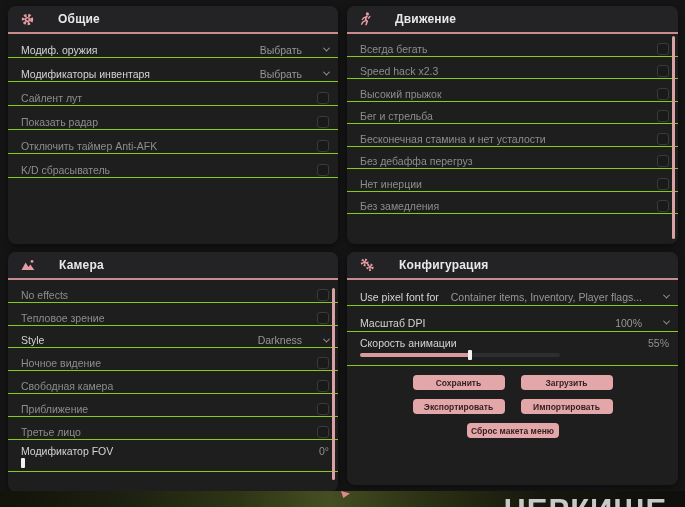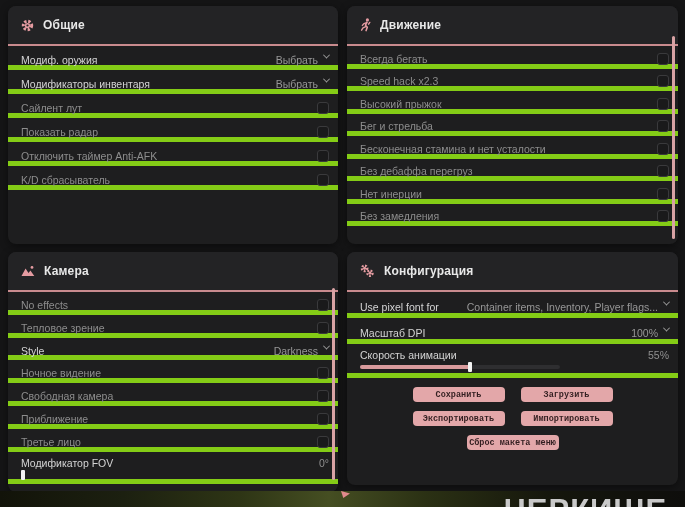--- a/index.html
+++ b/index.html
@@ -1,51 +1,51 @@
 <!DOCTYPE html>
 <html><head>
 <meta charset="utf-8">
 <style>
   *{margin:0;padding:0;box-sizing:border-box}
   html,body{width:685px;height:507px;overflow:hidden}
   body{position:relative;background:#151516;font-family:"Liberation Sans",sans-serif}
   .panel{position:absolute;background:#1e1e1f;border-radius:8px;overflow:hidden;
          box-shadow:0 2px 8px rgba(0,0,0,.45)}
-  .phead{height:40px;display:flex;align-items:center;gap:9px;padding:0 13px;
+  .phead{height:28px;display:flex;align-items:center;gap:24px;padding:0 13px;
          background:#232325;border-bottom:2px solid #c98b8e}
   .ptitle{color:#e8e8e8;font-size:12px;font-weight:bold;letter-spacing:.2px}
   .picon{display:flex;align-items:center}
   .rows{width:100%}
   .row{display:flex;flex-direction:column;justify-content:center;
-       padding:8px 9px 0 13px;border-bottom:5px solid #84cc16;width:100%}
+       padding:8px 9px 0 13px;border-bottom:1px solid #84cc16;width:100%}
   .line{display:flex;align-items:center;justify-content:space-between;width:100%}
   .lab{color:#8d8d8d;font-size:10.5px;white-space:nowrap}
   .row.bright .lab{color:#d4d4d4}
-  .dd{display:flex;align-items:flex-start;gap:6px;cursor:pointer}
+  .dd{display:flex;align-items:center;gap:22px;cursor:pointer}
   .ddv{color:#979797;font-size:10.5px;white-space:nowrap}
   .chev{width:5px;height:5px;border-right:1.4px solid #9d9d9d;border-bottom:1.4px solid #9d9d9d;
         transform:rotate(45deg) translate(-1px,-1px)}
   .cb{width:12px;height:12px;border:1px solid #3a3a3c;border-radius:3px;background:#1a1a1b;
       flex:0 0 12px;cursor:pointer}
   .val{color:#909090;font-size:10.5px}
   .row.slider{justify-content:flex-start;padding-top:5px}
   .track{position:relative;height:4px;background:#2e2e30;border-radius:2px;margin-top:4px}
   .track.ghost{background:transparent}
   .fill{height:100%;background:#d89a9c;border-radius:2px}
   .handle{position:absolute;top:-3px;width:4px;height:10px;background:#f2f2f2;border-radius:1px}
   .p-general .row{height:24px}
   .p-movement .row{height:22.5px}
   .p-camera .row{height:22.8px}
   .p-camera .row.slider{height:32px}
   .p-config .row{height:26px}
   .p-config .row.slider{height:34px}
   .btns{display:flex;flex-direction:column;gap:9px;margin-top:9px}
   .btnrow{display:flex;justify-content:center;gap:16px}
   .pbtn{background:#e3a7a9;border:none;border-radius:4px;color:#331f21;font-weight:bold;
-        font-size:8.5px;height:15px;width:92px;font-family:Liberation Mono, monospace;cursor:pointer;
+        font-size:8.5px;height:15px;width:92px;font-family:Liberation Sans, sans-serif;cursor:pointer;
         display:flex;align-items:center;justify-content:center}
   .vscroll{position:absolute;right:3px;width:3px;background:#d8a2a4;border-radius:2px}
   .footer{position:absolute;left:0;right:0;bottom:0;height:16px;
     background:linear-gradient(90deg,#121309 0%,#1c2010 18%,#2e3515 35%,#454e22 48%,
       #2b3114 62%,#15160c 80%,#0e0e0c 100%)}
   .watermark{position:absolute;left:504px;top:493px;font-size:31px;font-weight:bold;
     letter-spacing:1px;color:#c9c9c9;white-space:nowrap}
   .tri{position:absolute;left:341px;top:491px;width:9px;height:7px;background:#e08a8c;
     clip-path:polygon(0 0,100% 35%,25% 100%)}
 </style>

